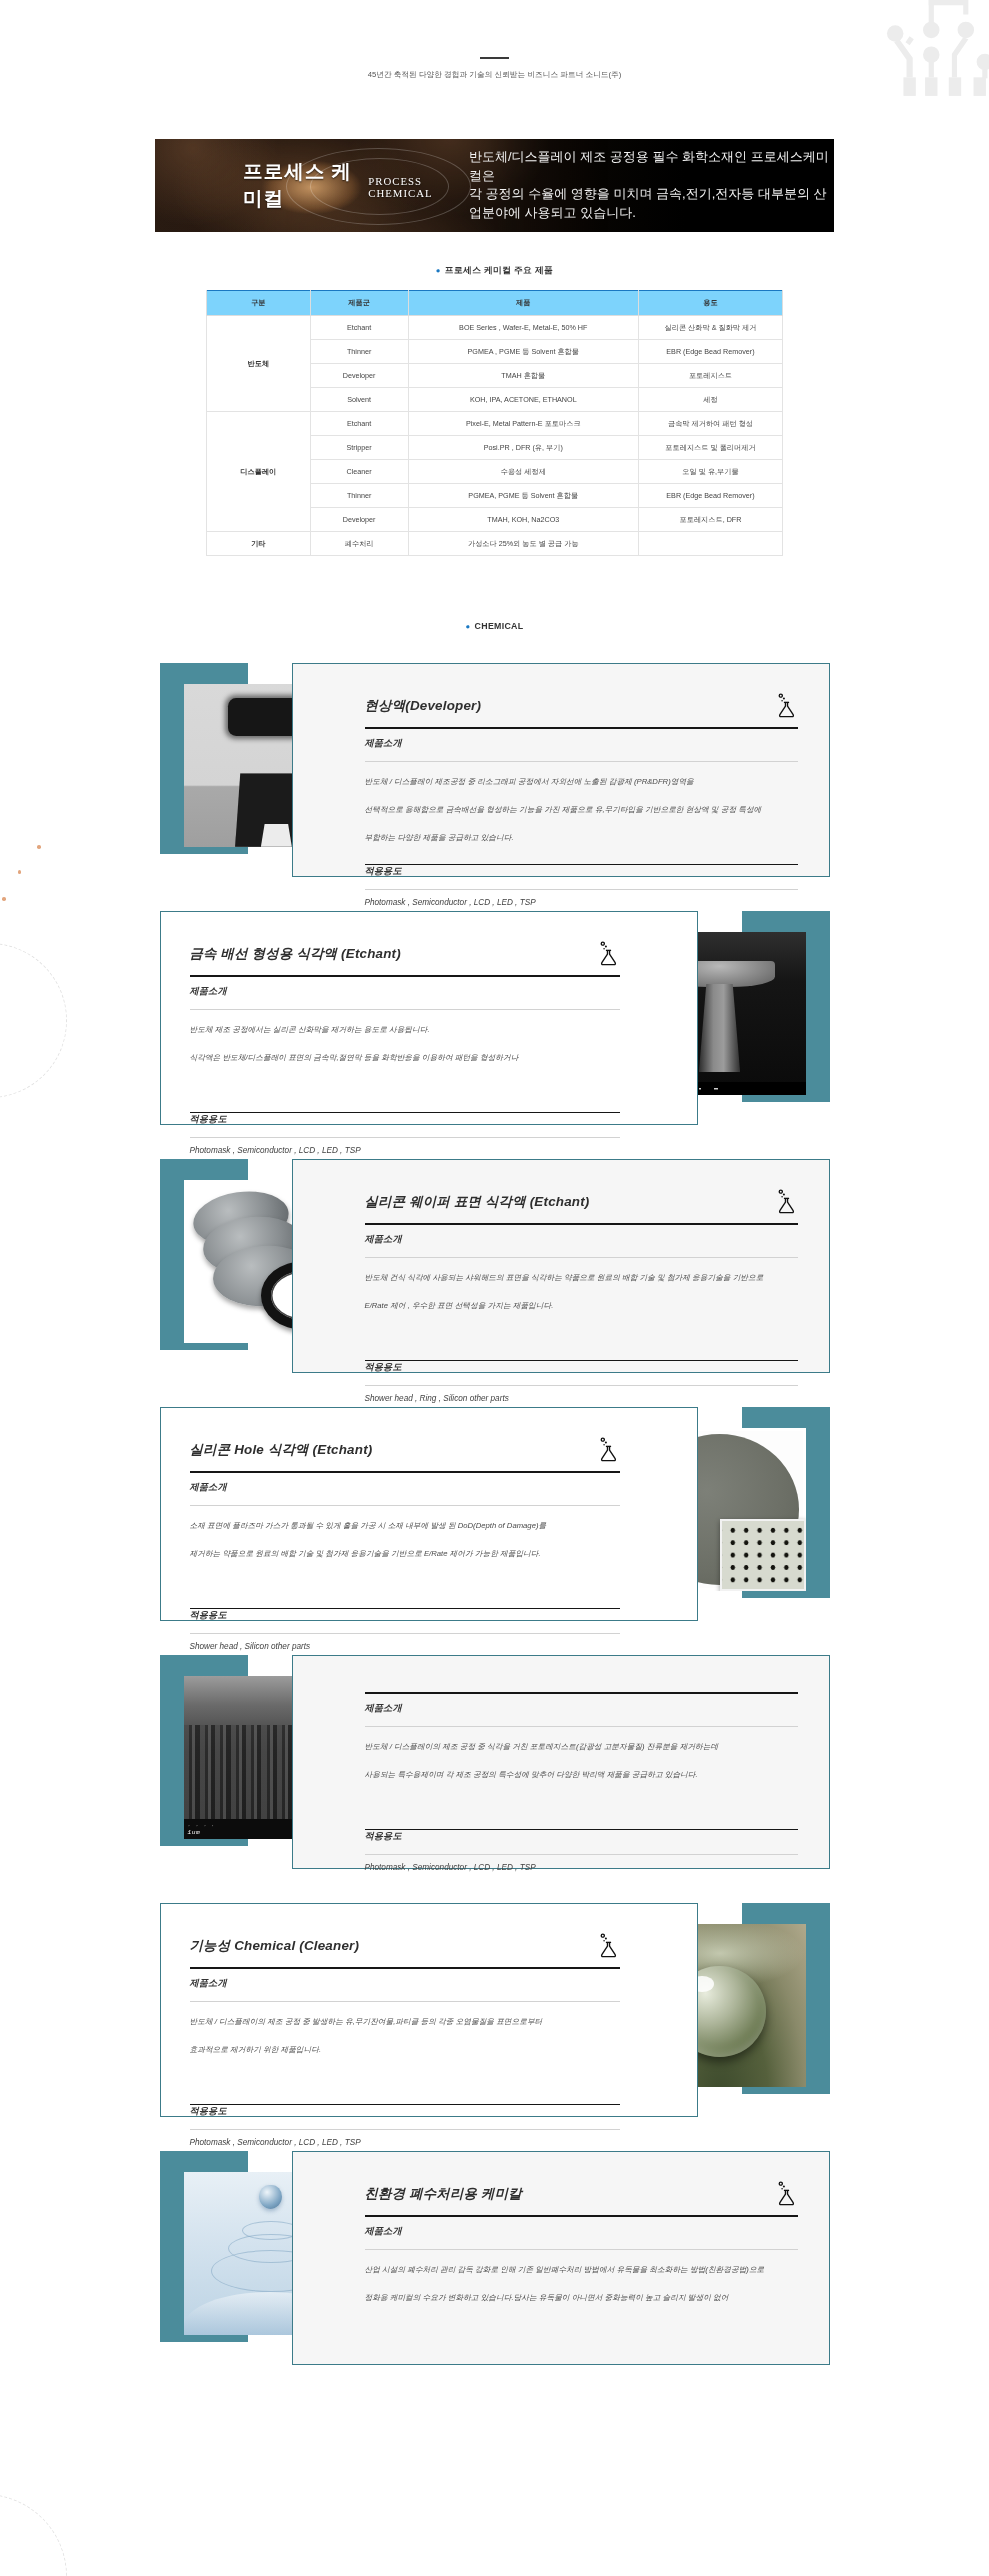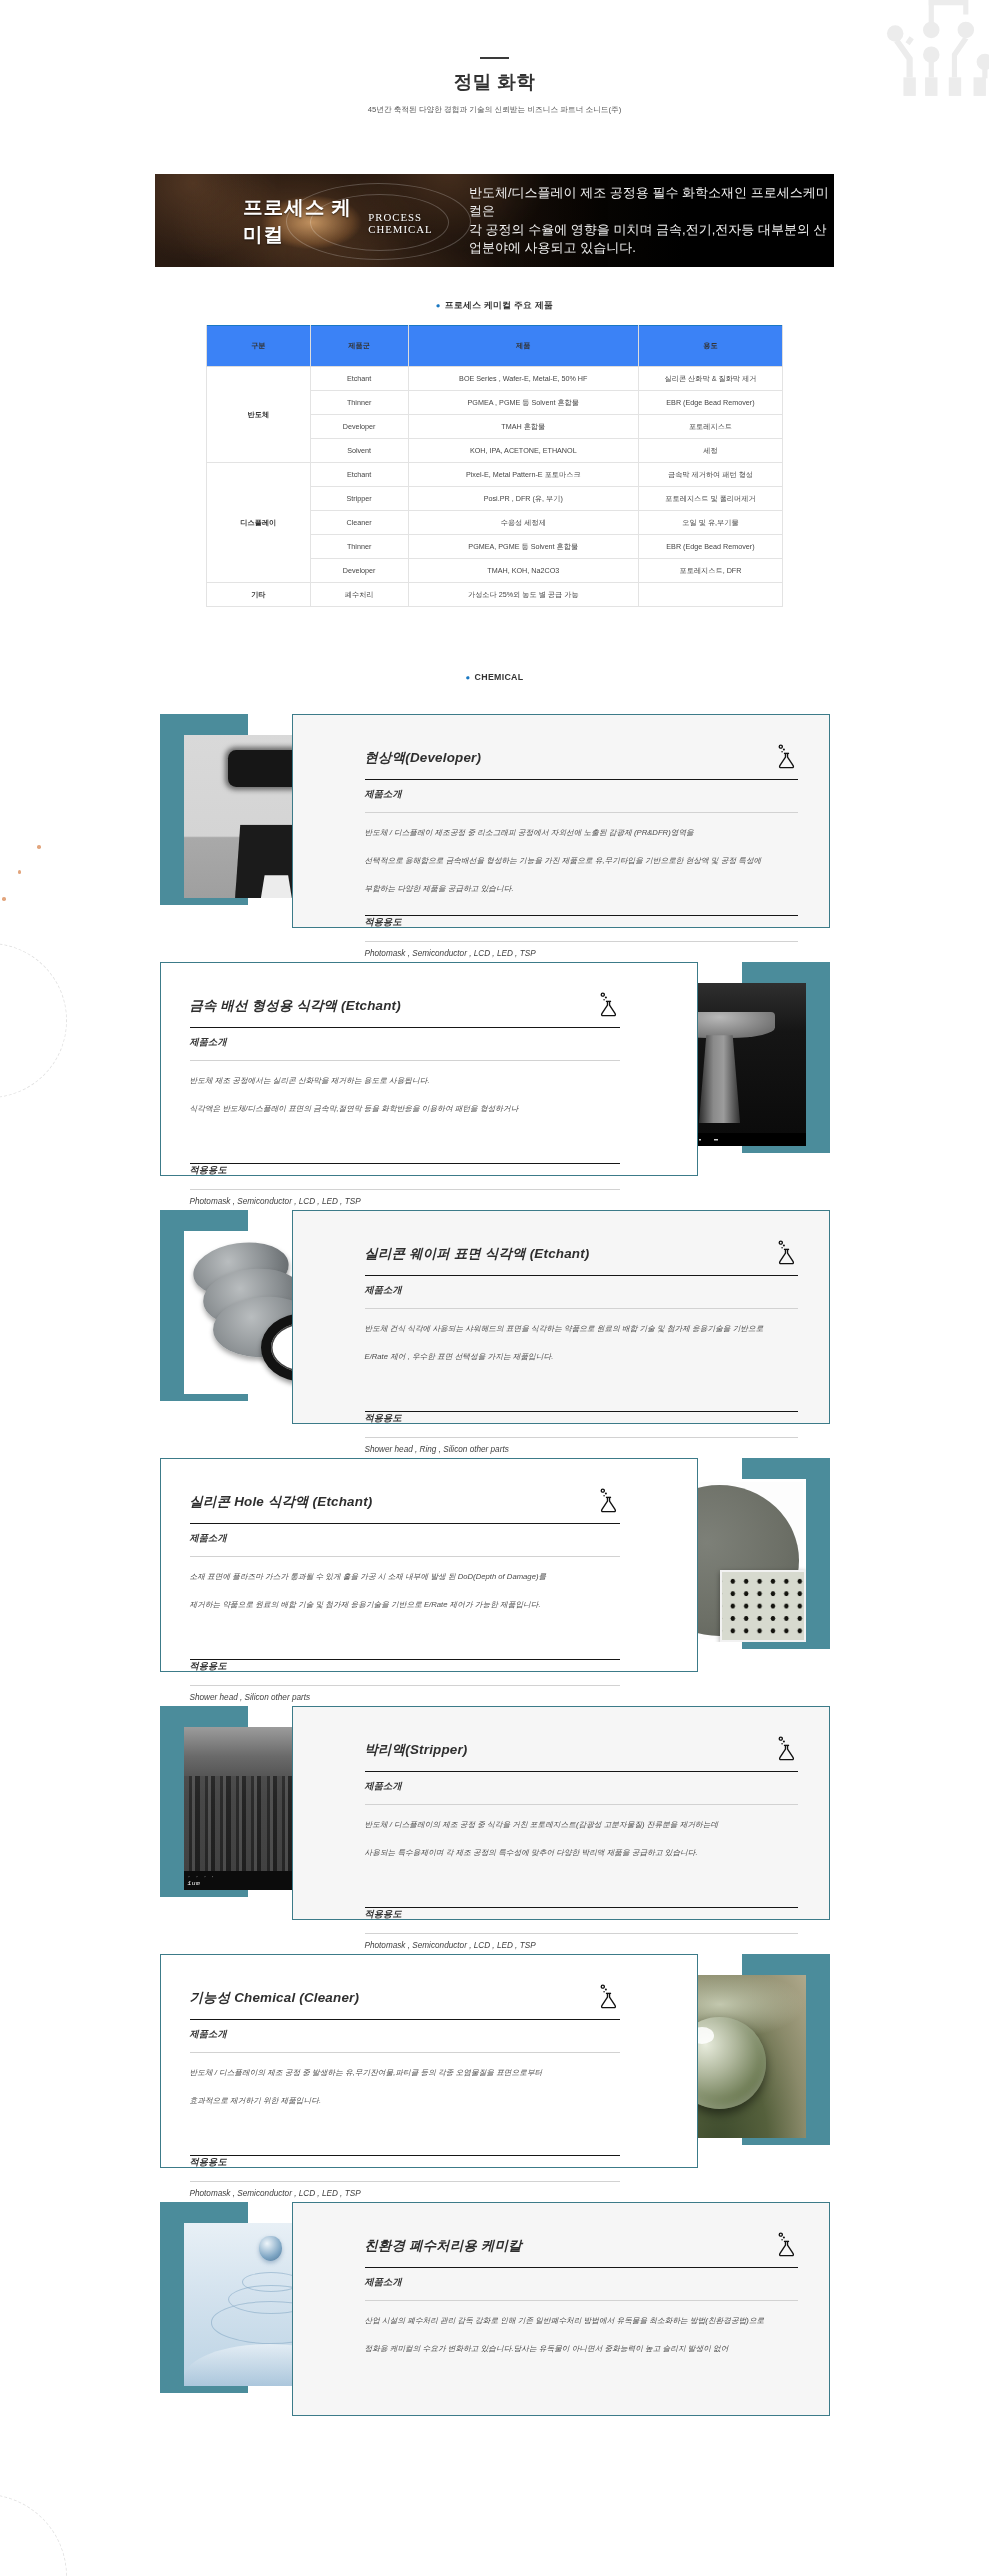--- a/index.html
+++ b/index.html
@@ -48,21 +48,21 @@
   .banner-title-en { font-size:10.8px; margin-top:4.1px; letter-spacing:1px; }
   .banner-desc { position:absolute; left:314px; top:50%; transform:translateY(-50%); color:#f2f2f2; font-size:13px; line-height:18.5px; }
 
   
   .section-title { text-align:center; font-size:8.8px; font-weight:700; color:#333; letter-spacing:0.3px; }
   .section-title .dot { color:#1a78c2; margin-right:4.1px; font-size:7.7px; }
 
   
   .table-section { width:577px; margin:33px auto 0; }
   table.chem { width:100%; margin-top:13.4px; border-collapse:collapse; border-top:1.5px solid #1a78c2; font-size:7.2px; color:#444; }
-  table.chem th { background:#3b82f6; font-weight:700; color:#333; height:41px; border:0.5px solid #ddd; border-top:none; }
+  table.chem th { background:#7dd3fc; font-weight:700; color:#333; height:25px; border:0.5px solid #ddd; border-top:none; }
   table.chem td { height:24px; text-align:center; border:0.5px solid #e3e3e3; background:#fff; }
   table.chem .col-group { width:18%; font-weight:700; color:#333; }
   table.chem .col-family { width:17%; }
   table.chem .col-product { width:40%; }
   table.chem .col-use { width:25%; }
 
   .product-heading { margin-top:65px; }
 
   
   .products { margin-top:32px; }
@@ -171,21 +171,20 @@
   <div class="deco deco-arc deco-arc-1"></div>
   <div class="deco deco-arc deco-arc-2"></div>
   <div class="deco deco-dots-orange">
       <i></i>
       <i></i>
       <i></i>
     </div>
 
   <header class="page-header">
     <div class="header-line"></div>
-    <h1 class="page-title">정밀 화학</h1>
     <p class="page-subtitle">45년간 축적된 다양한 경험과 기술의 신뢰받는 비즈니스 파트너 소니드(주)</p>
   </header>
 
   <section class="banner">
     <div class="banner-photo">
       <div class="banner-ring ring-1"></div>
       <div class="banner-ring ring-2"></div>
     </div>
     <div class="banner-titles">
       <div class="banner-title-ko">프로세스 케미컬</div>
@@ -427,32 +426,20 @@
         <div class="teal-block"></div>
         <div class="product-image">
             <div class="ph ph-sem-columns">
               <div class="cols"></div>
               <div class="floor"></div>
             </div>
             <div class="ph-caption">1um</div>
           </div>
       </div>
       <div class="product-card">
-        <div class="title-row">
-          <div class="product-name">박리액(Stripper)</div>
-          <svg class="flask" width="23" height="27" viewBox="0 0 44 52">
-            <g fill="none" stroke="#111" stroke-width="2.6" stroke-linejoin="round">
-              <circle cx="11" cy="7" r="3"></circle>
-              <path d="M20 20 L20 27 L9.5 43 Q7 47.5 12 47.5 L32 47.5 Q37 47.5 34.5 43 L24 27 L24 20"></path>
-              <path d="M17 20 L27 20"></path>
-            </g>
-            <circle cx="17" cy="12.5" r="2" fill="#111"></circle>
-            <circle cx="13.5" cy="17" r="1.5" fill="#111"></circle>
-          </svg>
-        </div>
         <div class="rule-thick"></div>
         <div class="sub-label">제품소개</div>
         <div class="rule-thin"></div>
         <div class="product-desc">
             <div>반도체 / 디스플레이의 제조 공정 중 식각을 거친 포토레지스트(감광성 고분자물질) 잔류분을 제거하는데</div>
             <div>사용되는 특수용제이며 각 제조 공정의 특수성에 맞추어 다양한 박리액 제품을 공급하고 있습니다.</div>
           </div>
         <div class="rule-thick rule-thick2"></div>
         <div class="sub-label usage-label">적용용도</div>
         <div class="rule-thin"></div>

